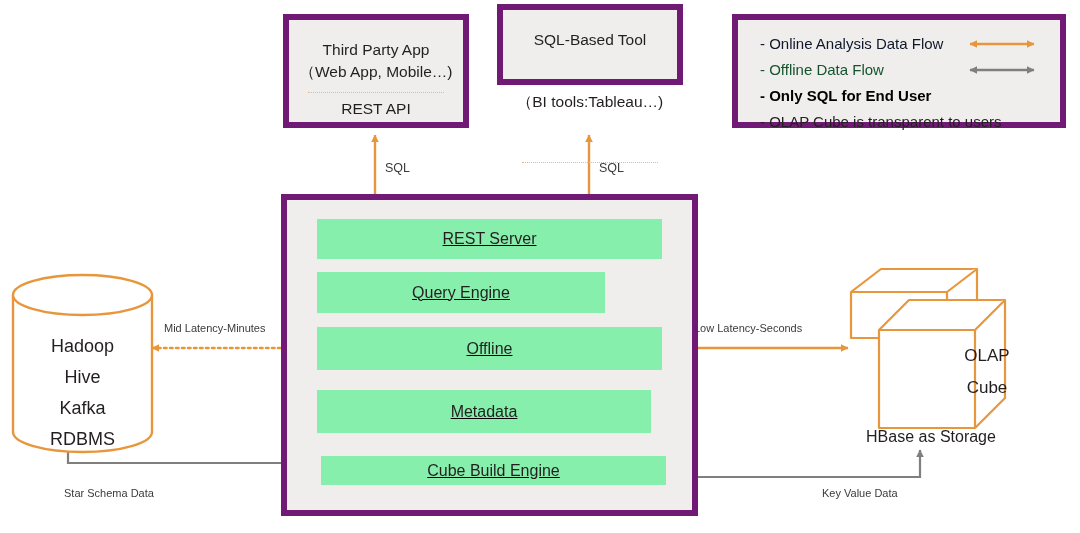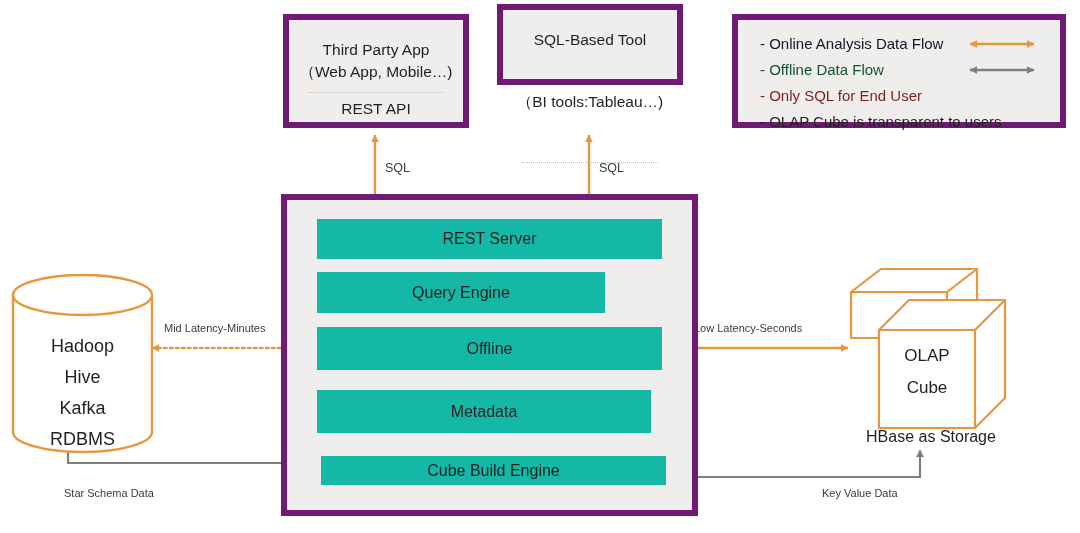--- a/index.html
+++ b/index.html
@@ -71,24 +71,25 @@
   }
   .legend-arrow {
     position: absolute;
     right: 22px;
     top: 50%;
     transform: translateY(-50%);
   }
 
   
   .layer {
-    background: #14b8a6;
+    background: #86efac;
     display: flex;
     align-items: center;
     justify-content: center;
+    text-decoration: underline;
   }
   .layer-label {
     font-size: 16px;
     color: #231f20;
     white-space: nowrap;
   }
 
   
   .edge-label {
     font-size: 11px;
@@ -206,21 +207,21 @@
     <div class="legend-row">
       <span class="legend-label" style="color:#14532d;">- Offline Data Flow</span>
       <span class="legend-arrow">
         <svg width="72" height="12" viewBox="0 0 72 12">
           <line x1="4" y1="6" x2="68" y2="6" stroke="#7f7f7f" stroke-width="2.4" marker-end="url(#ar-g-end)" marker-start="url(#ar-g-start)"></line>
         </svg>
       </span>
     </div>
 
     <div class="legend-row">
-      <span class="legend-label" style="color:#7f1d1d;">- Only SQL for End User</span>
+      <span class="legend-label" style="color:#000000;font-weight:bold;">- Only SQL for End User</span>
     </div>
 
     <div class="legend-row">
       <span class="legend-label" style="color:#231f20;">- OLAP Cube is transparent to users</span>
     </div>
   </div>
 
   <div class="abs panel" style="left:281px;top:194px;width:417px;height:322px;"></div>
 
   <div class="abs layer" style="left:317px;top:219px;width:345px;height:40px;">
@@ -239,21 +240,21 @@
     <span class="layer-label">Cube Build Engine</span>
   </div>
 
   <div class="abs" style="left:13px;top:275px;width:139px;height:217px;">
     <div class="cyl-text" style="top:61px;">Hadoop</div>
     <div class="cyl-text" style="top:92px;">Hive</div>
     <div class="cyl-text" style="top:123px;">Kafka</div>
     <div class="cyl-text" style="top:154px;">RDBMS</div>
   </div>
 
-  <div class="abs" style="left:879px;top:330px;width:96px;height:98px;">
+  <div class="abs" style="left:879px;top:330px;width:96px;height:98px;padding-left:40px;">
     <div class="cube-text" style="top:16px;">OLAP</div>
     <div class="cube-text" style="top:48px;">Cube</div>
   </div>
 
   <div class="abs storage-label" style="left:836px;top:428px;width:190px;">HBase  as Storage</div>
 
   <div class="abs edge-label" style="left:164px;top:322px;">Mid Latency-Minutes</div>
   <div class="abs edge-label" style="left:694px;top:322px;">Low Latency-Seconds</div>
   <div class="abs edge-label" style="left:64px;top:487px;">Star Schema Data</div>
   <div class="abs edge-label" style="left:822px;top:487px;">Key Value Data</div>

